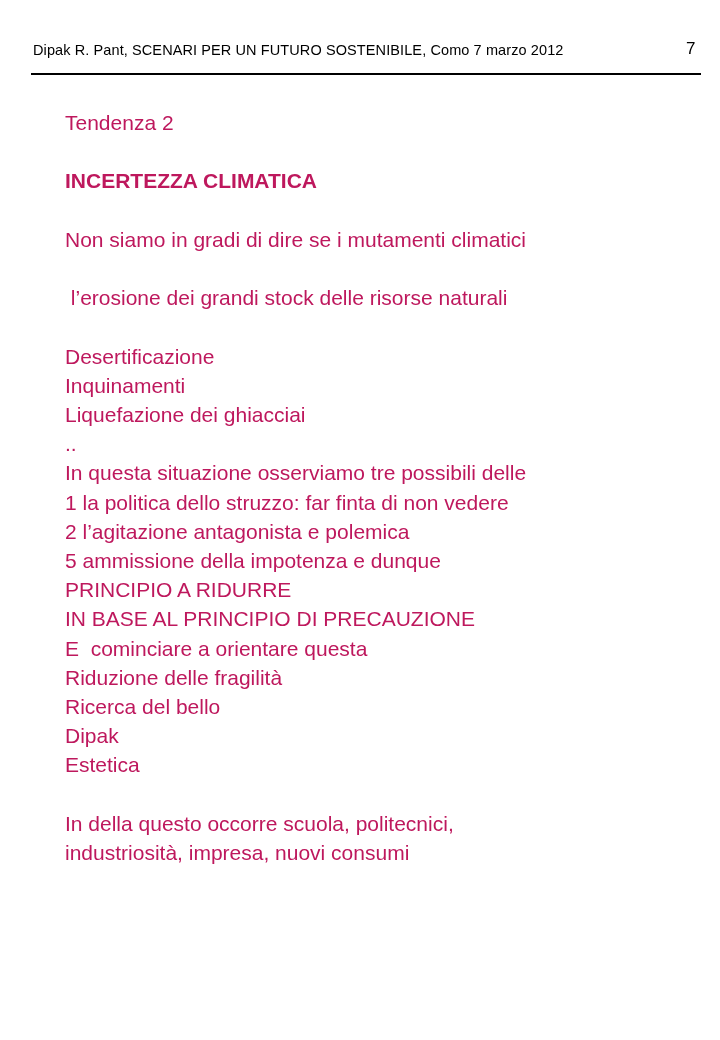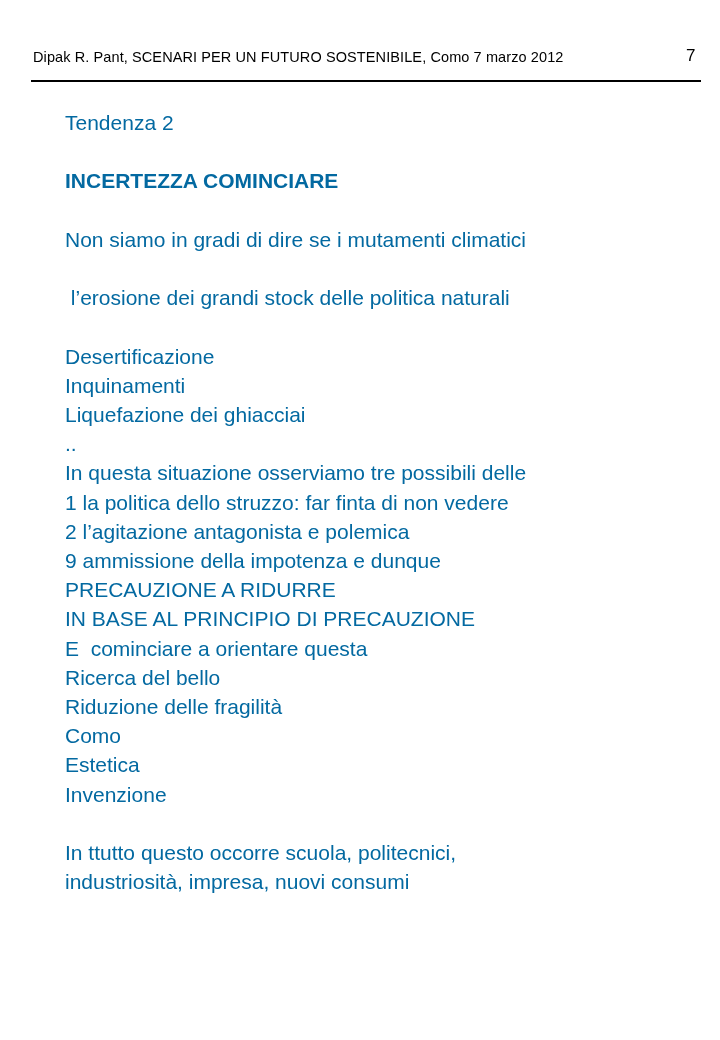--- a/index.html
+++ b/index.html
@@ -14,21 +14,21 @@
     overflow: hidden;
     font-family: "Liberation Sans", sans-serif;
     color: #000000;
     -webkit-font-smoothing: none;
   }
 
   
   .page-header {
     position: absolute;
     left: 0;
-    top: 16px;
+    top: 9px;
     width: 596px;
     height: 70px;
   }
   .header-title {
     position: absolute;
     left: 33px;
     top: 33px;
     font-size: 14.5px;
     line-height: 17px;
     letter-spacing: 0.1px;
@@ -54,59 +54,58 @@
   .body-area {
     position: absolute;
     left: 65px;
     top: 108px;
     width: 620px;
   }
   .line {
     font-size: 21px;
     line-height: 29.2px;
     white-space: pre;
-    color: #0369a1;
+    color: #be185d;
   }
   .line.bold {
     font-weight: bold;
   }
   .line.blank {
     height: 29.2px;
   }
 </style>
 </head>
 <body>
 
 <div class="page-header">
   <div class="header-title">Dipak R. Pant, SCENARI PER UN FUTURO SOSTENIBILE, Como 7 marzo 2012</div>
   <div class="header-pagenum">7</div>
   <div class="header-rule"></div>
 </div>
 
 <div class="body-area" id="body-area">
     <div class="line">Tendenza 2</div>
     <div class="line blank">&nbsp;</div>
-    <div class="line bold">INCERTEZZA COMINCIARE</div>
+    <div class="line bold">INCERTEZZA CLIMATICA</div>
     <div class="line blank">&nbsp;</div>
     <div class="line">Non siamo in gradi di dire se i mutamenti climatici</div>
     <div class="line blank">&nbsp;</div>
-    <div class="line"> l’erosione dei grandi stock delle politica naturali</div>
+    <div class="line"> l’erosione dei grandi stock delle risorse naturali</div>
     <div class="line blank">&nbsp;</div>
     <div class="line">Desertificazione</div>
     <div class="line">Inquinamenti</div>
     <div class="line">Liquefazione dei ghiacciai</div>
     <div class="line">..</div>
     <div class="line">In questa situazione osserviamo tre possibili delle</div>
     <div class="line">1 la politica dello struzzo: far finta di non vedere</div>
     <div class="line">2 l’agitazione antagonista e polemica</div>
-    <div class="line">9 ammissione della impotenza e dunque</div>
-    <div class="line">PRECAUZIONE A RIDURRE</div>
+    <div class="line">5 ammissione della impotenza e dunque</div>
+    <div class="line">PRINCIPIO A RIDURRE</div>
     <div class="line">IN BASE AL PRINCIPIO DI PRECAUZIONE</div>
     <div class="line">E  cominciare a orientare questa</div>
+    <div class="line">Riduzione delle fragilità</div>
     <div class="line">Ricerca del bello</div>
-    <div class="line">Riduzione delle fragilità</div>
-    <div class="line">Como</div>
+    <div class="line">Dipak</div>
     <div class="line">Estetica</div>
-    <div class="line">Invenzione</div>
     <div class="line blank">&nbsp;</div>
-    <div class="line">In ttutto questo occorre scuola, politecnici,</div>
+    <div class="line">In della questo occorre scuola, politecnici,</div>
     <div class="line">industriosità, impresa, nuovi consumi</div>
   </div>
 
 </body></html>

